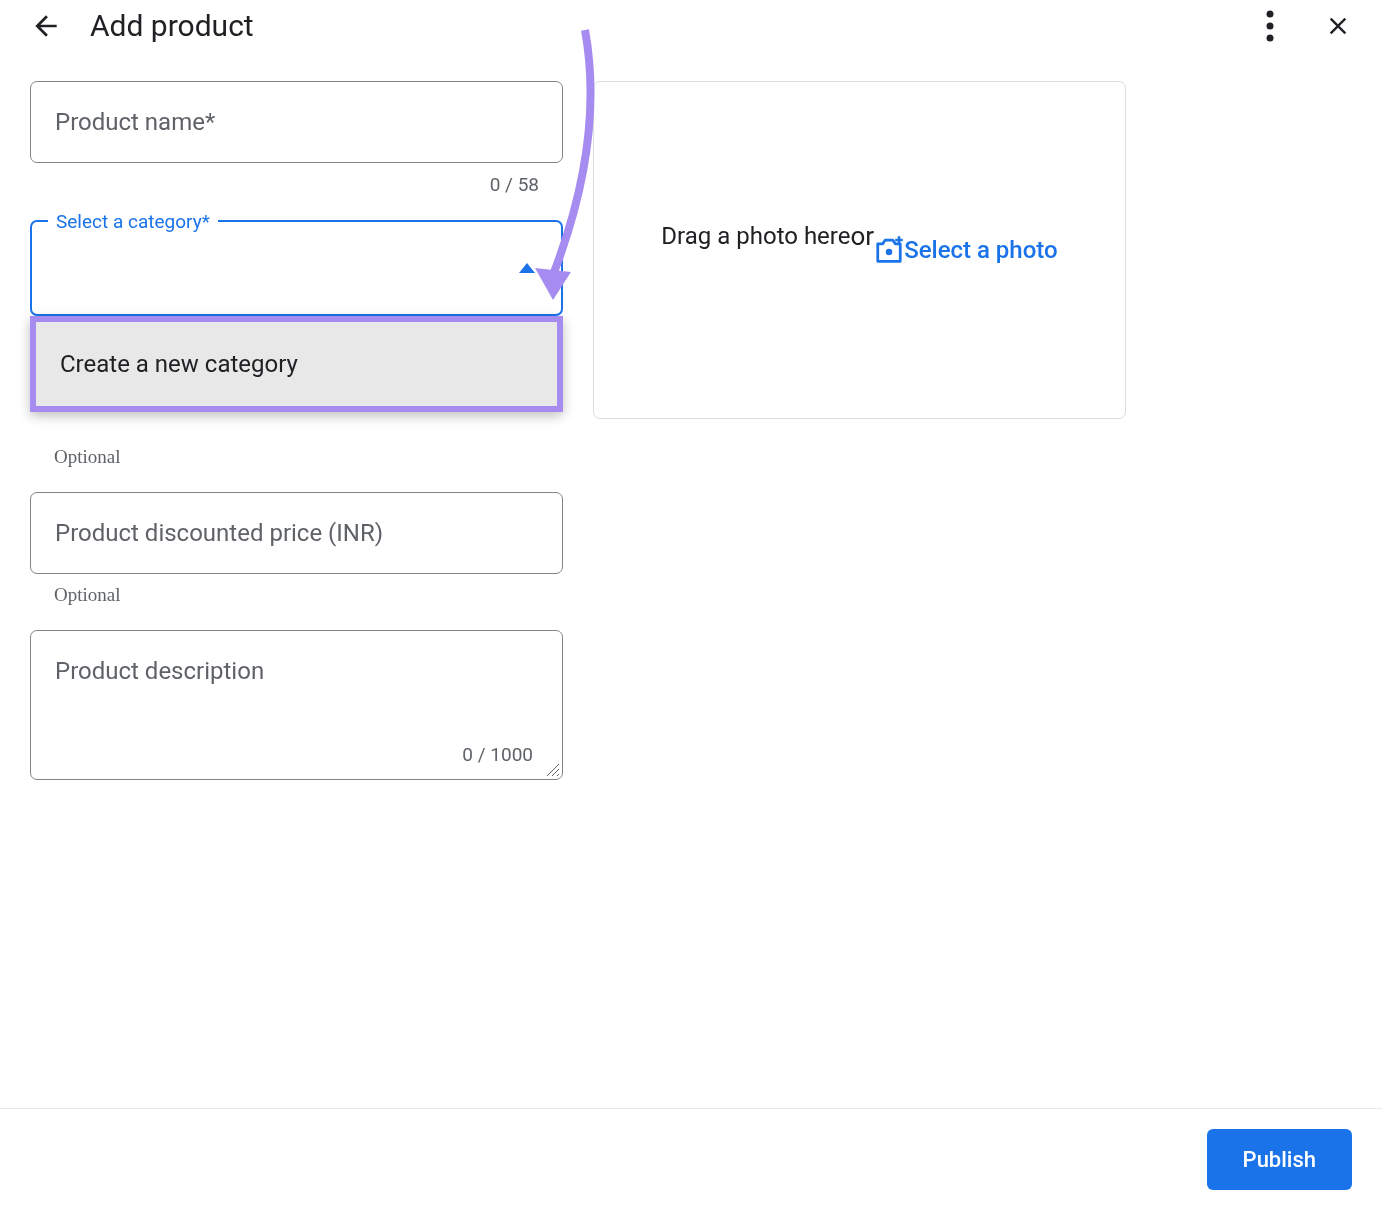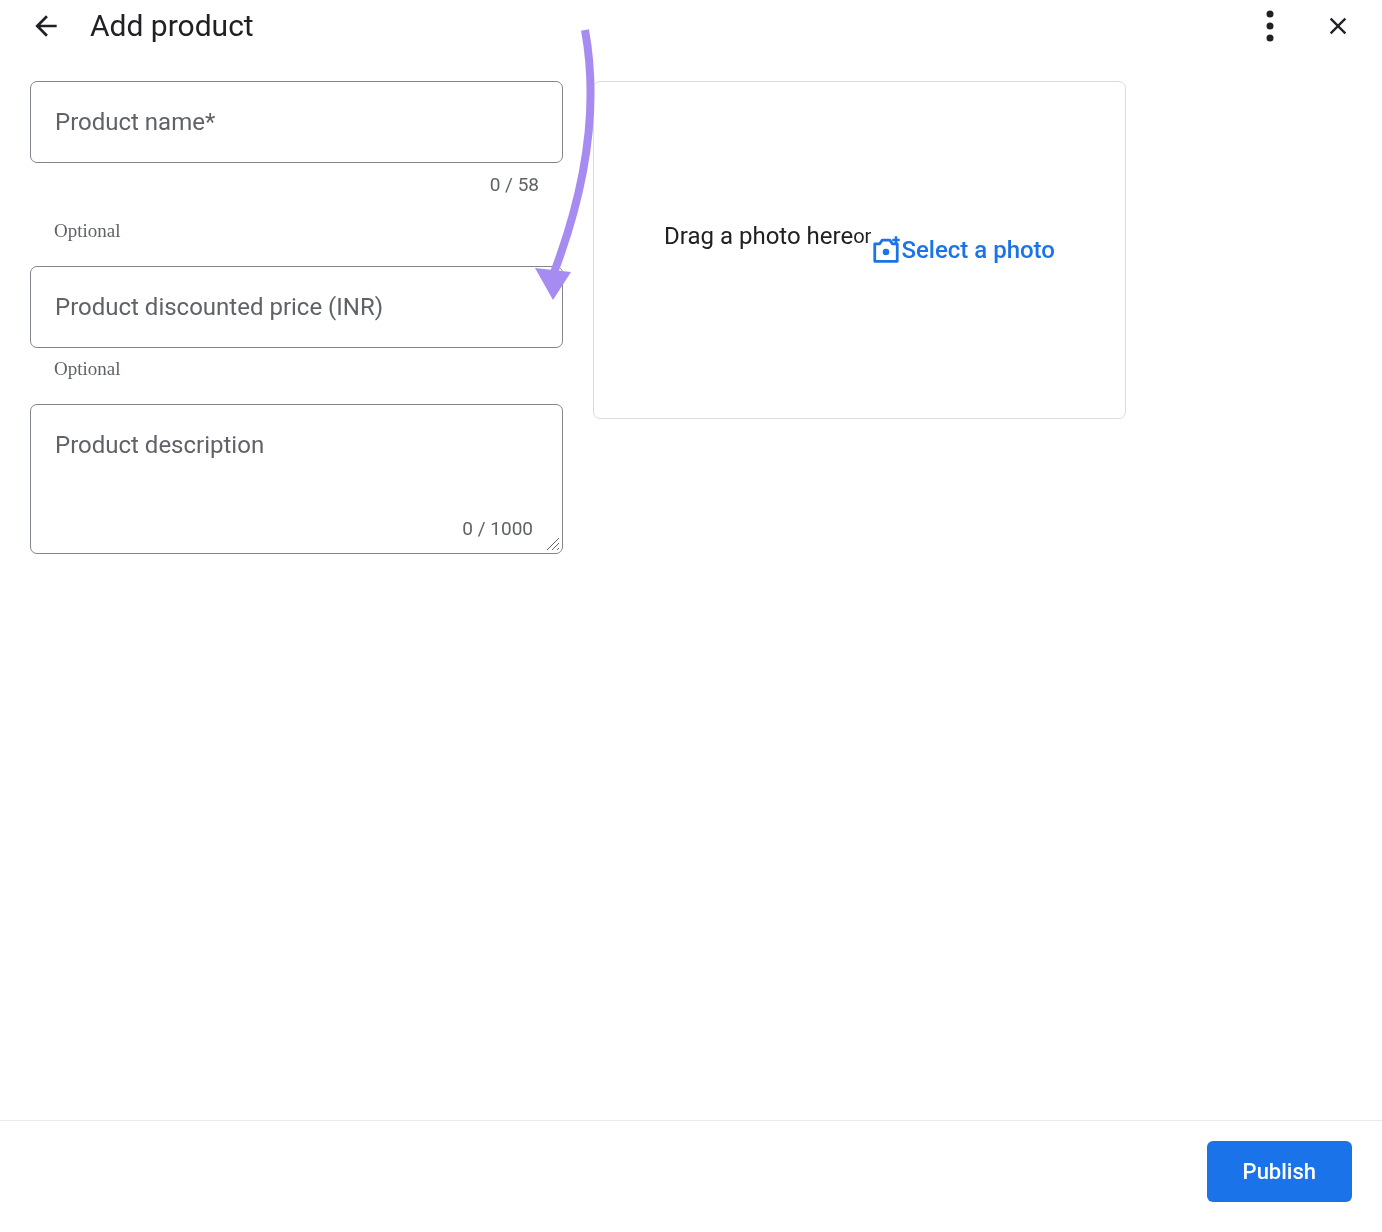--- a/index.html
+++ b/index.html
@@ -200,21 +200,21 @@
       align-items: center;
     }
     
     .photo-drag-text {
       font-size: 24px;
       color: #202124;
       margin-bottom: 28px;
     }
     
     .photo-or {
-      font-size: 20px;
+      font-size: 26px;
       color: #202124;
       margin-bottom: 28px;
     }
     
     .photo-select {
       display: flex;
       align-items: flex-start;
       gap: 0;
       cursor: pointer;
     }
@@ -224,21 +224,21 @@
       color: #1a73e8;
       font-weight: 500;
     }
     
     .camera-icon {
       color: #1a73e8;
     }
     
     .footer {
       position: absolute;
-      bottom: 0;
+      bottom: 12px;
       left: 0;
       right: 0;
       padding: 20px 30px 30px 30px;
       display: flex;
       justify-content: flex-end;
       border-top: 1px solid #e8eaed;
       background: #fff;
     }
     
     .publish-btn {
@@ -288,20 +288,30 @@
 </div>
 
 <div class="main-content">
   <div class="left-column">
 
     <div class="input-field">
       <span>Product name*</span>
     </div>
     <div class="input-helper">0 / 58</div>
 
+    <div class="select-wrapper">
+      <div class="select-field">
+        <span class="select-label">Select a category*</span>
+        <span>&nbsp;</span>
+        <span class="dropdown-arrow"></span>
+      </div>
+      <div class="dropdown-menu">
+        <div class="dropdown-item">Create a new category</div>
+      </div>
+    </div>
 
     <div class="input-helper-left">Optional</div>
 
     <div class="input-field">
       <span>Product discounted price (INR)</span>
     </div>
     <div class="input-helper-left">Optional</div>
 
     <div class="textarea-wrapper">
       <div class="textarea-field">

